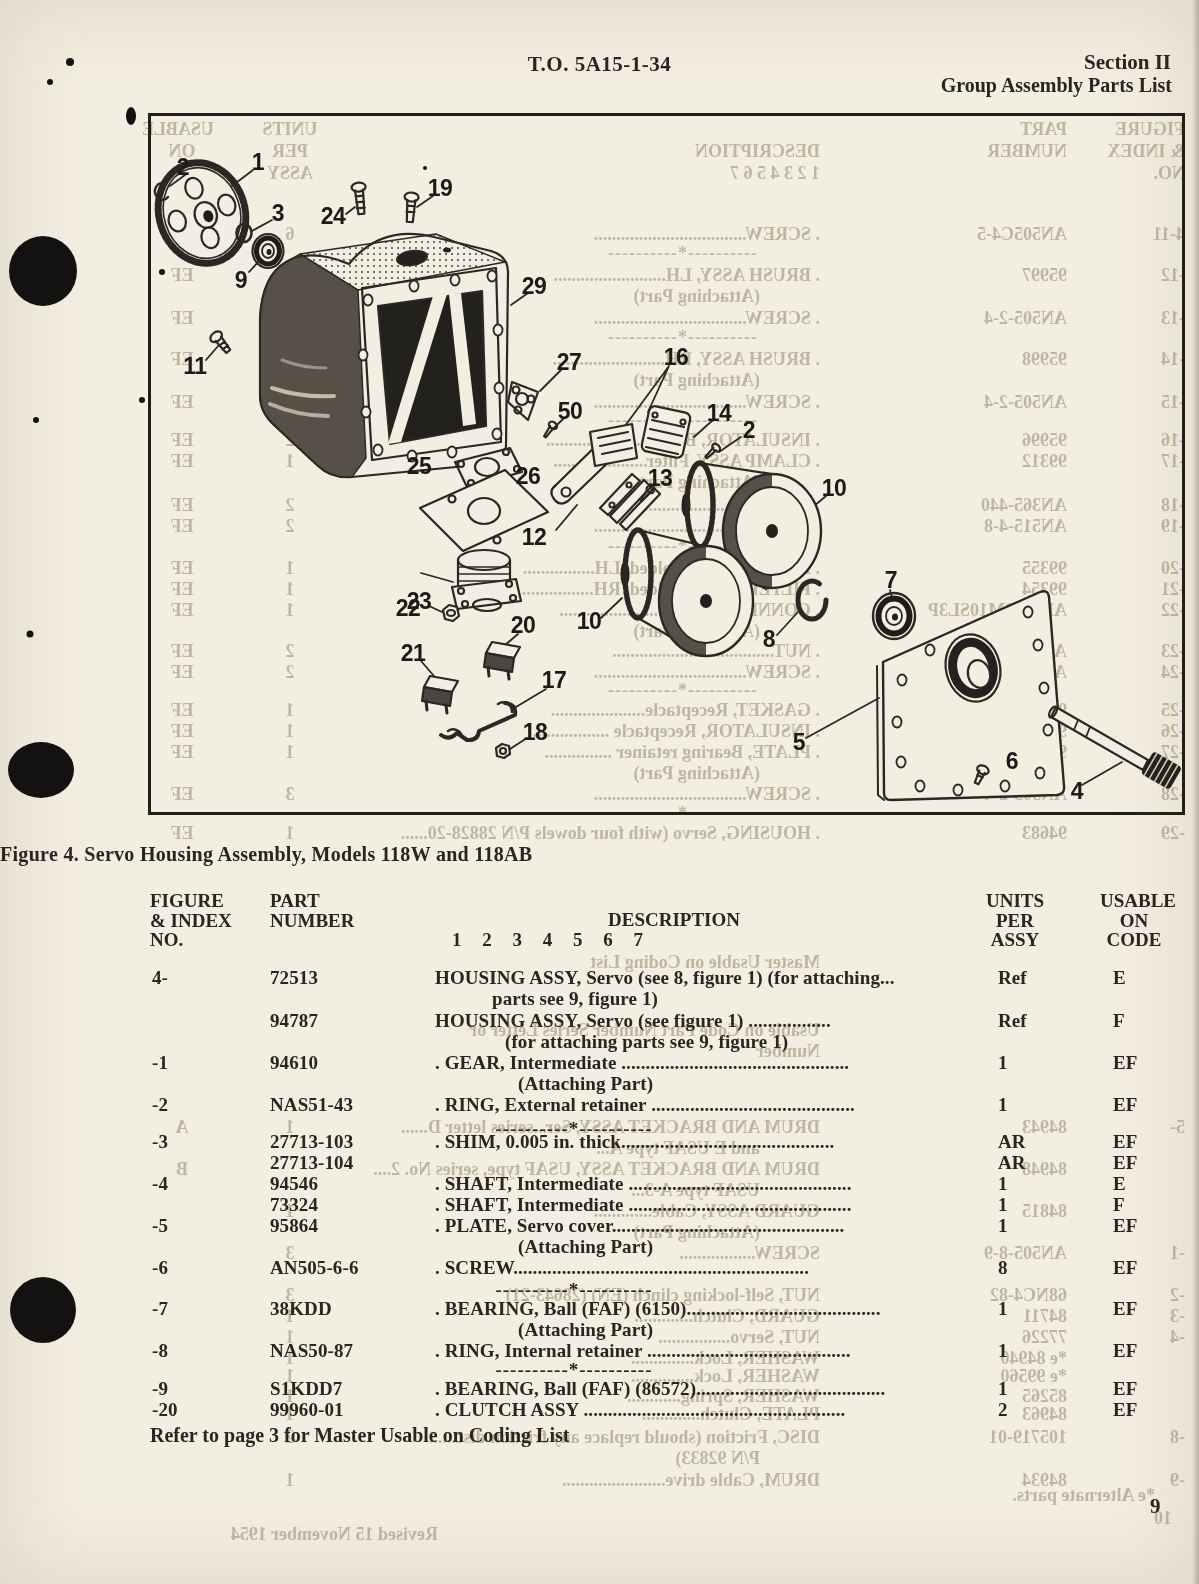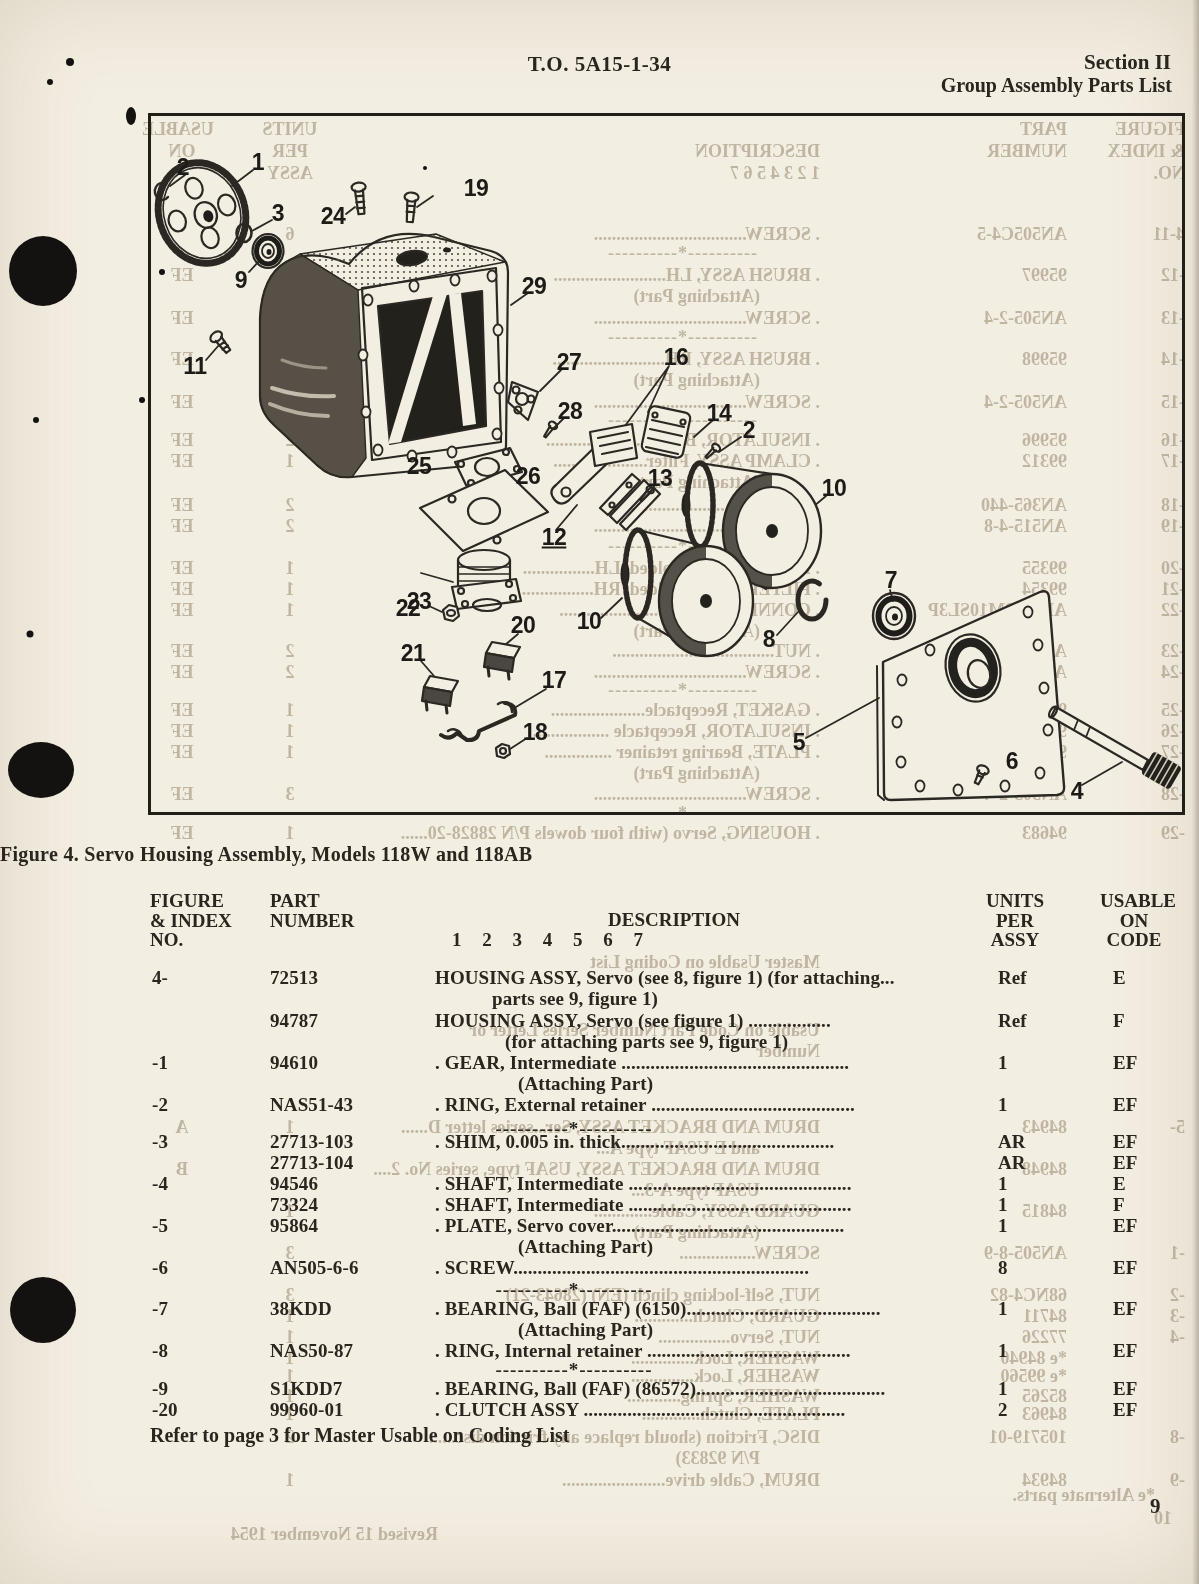--- a/index.html
+++ b/index.html
@@ -621,33 +621,33 @@
       <ellipse cx="1053" cy="712" rx="3" ry="6" transform="rotate(30 1053 712)"></ellipse>
     </g>
   </svg>
 
   <div id="callout-layer" class="abs" style="left:0;top:0;width:1199px;height:1584px;pointer-events:none;">
       <div class="callout" style="left: 258px; top: 162px;">1</div>
       <div class="callout" style="left: 183px; top: 167px;">2</div>
       <div class="callout" style="left: 278px; top: 213px;">3</div>
       <div class="callout" style="left: 241px; top: 280px;">9</div>
       <div class="callout" style="left: 333px; top: 216px;">24</div>
-      <div class="callout" style="left: 440px; top: 188px; margin-left: 36px;">19</div>
+      <div class="callout" style="left: 440px; top: 188px;">19</div>
       <div class="callout" style="left: 195px; top: 366px;">11</div>
       <div class="callout" style="left: 534px; top: 286px;">29</div>
       <div class="callout" style="left: 676px; top: 357px;">16</div>
       <div class="callout" style="left: 719px; top: 413px;">14</div>
       <div class="callout" style="left: 749px; top: 430px;">2</div>
       <div class="callout" style="left: 660px; top: 478px;">13</div>
       <div class="callout" style="left: 569px; top: 362px;">27</div>
-      <div class="callout" style="left: 570px; top: 411px;">28</div>
+      <div class="callout" style="left: 570px; top: 411px;">50</div>
       <div class="callout" style="left: 834px; top: 488px;">10</div>
       <div class="callout" style="left: 419px; top: 466px; text-align: center;">25</div>
       <div class="callout" style="left: 528px; top: 476px;">26</div>
-      <div class="callout" style="left: 554px; top: 537px; text-decoration: underline;">12</div>
+      <div class="callout" style="left: 534px; top: 537px;">12</div>
       <div class="callout" style="left: 408px; top: 568px; margin-top: 40px;">22</div>
       <div class="callout" style="left: 419px; top: 601px;">23</div>
       <div class="callout" style="left: 523px; top: 625px;">20</div>
       <div class="callout" style="left: 413px; top: 653px;">21</div>
       <div class="callout" style="left: 589px; top: 621px;">10</div>
       <div class="callout" style="left: 554px; top: 680px;">17</div>
       <div class="callout" style="left: 535px; top: 732px;">18</div>
       <div class="callout" style="left: 891px; top: 580px;">7</div>
       <div class="callout" style="left: 769px; top: 639px;">8</div>
       <div class="callout" style="left: 799px; top: 742px;">5</div>

